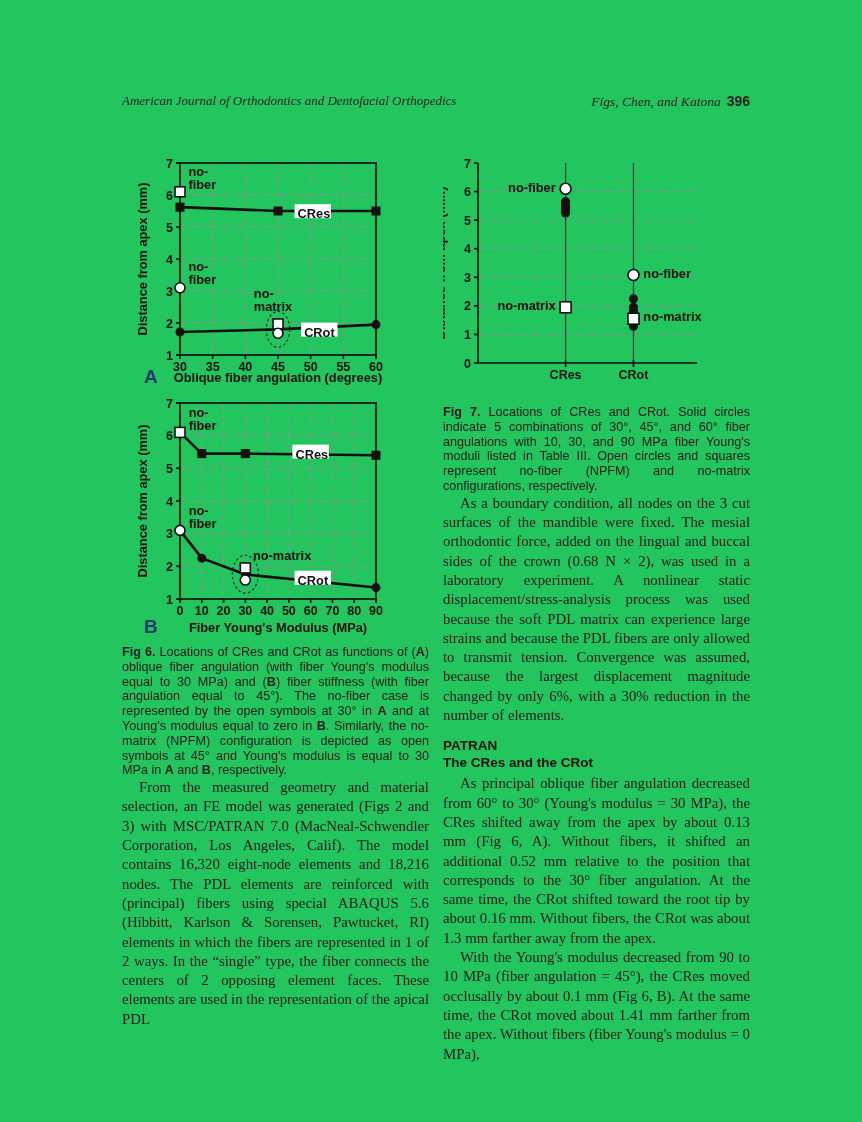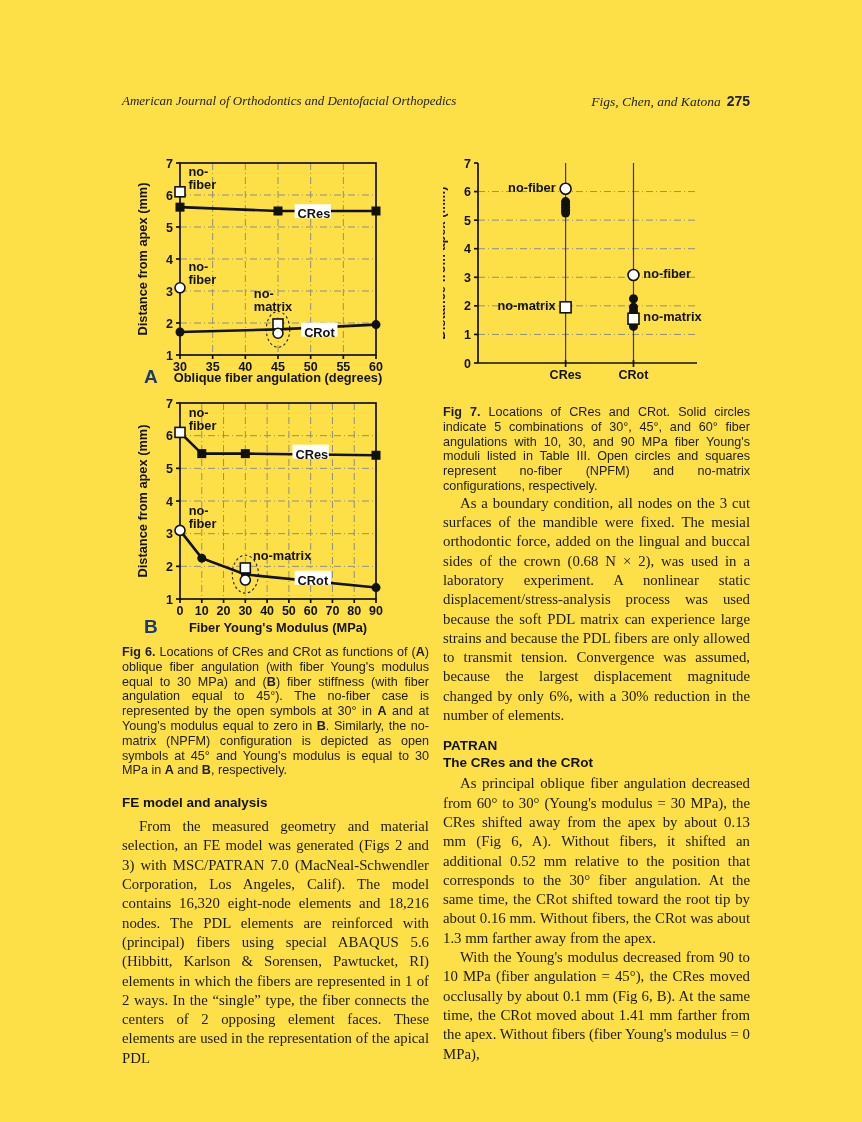--- a/index.html
+++ b/index.html
@@ -1,16 +1,16 @@
 <!DOCTYPE html>
 <html><head>
 <meta charset="utf-8">
 <style>
   html,body{margin:0;padding:0;background:#ffffff;}
-  .page{position:relative;width:862px;height:1122px;background:#fde047;overflow:hidden;
+  .page{position:relative;width:862px;height:1122px;background:#22c55e;overflow:hidden;
         color:#1c1c1c;}
   
   .pg-header{position:absolute;left:122px;top:93px;width:628px;display:flex;
              justify-content:space-between;align-items:flex-start;}
   .hdr-left{font:italic 13px/16px "Liberation Serif",serif;color:#222;}
   .hdr-right{font:italic 13.5px "Liberation Serif",serif;white-space:nowrap;color:#222;}
   .pgnum{font:bold 14px "Liberation Sans",sans-serif;font-style:normal;margin-left:6px;}
   
   .col{position:absolute;top:150px;width:307px;}
   .col-left{left:122px;}
@@ -49,21 +49,21 @@
 </head>
 <body>
 
 <div class="page">
 
   <header class="pg-header">
     <div class="hdr-left">
       <div>American Journal of Orthodontics and Dentofacial Orthopedics</div>
     </div>
     <div class="hdr-right">
-      <span>Figs, Chen, and Katona</span><span class="pgnum">275</span>
+      <span>Figs, Chen, and Katona</span><span class="pgnum">396</span>
     </div>
   </header>
 
   <section class="col col-left">
     <figure>
       <svg viewBox="0 0 307 237" width="307" height="237">
           <line x1="58" x2="254" y1="173" y2="173" class="grid"></line>
           <line x1="58" x2="254" y1="141" y2="141" class="grid"></line>
           <line x1="58" x2="254" y1="109" y2="109" class="grid"></line>
           <line x1="58" x2="254" y1="77" y2="77" class="grid"></line>
@@ -199,21 +199,20 @@
           <text x="66.71111111111111" y="141.45333333333332" class="ann" text-anchor="start">fiber</text>
           <text x="130.95555555555558" y="172.88" class="ann" text-anchor="start">no-matrix</text>
           <rect x="170.42222222222222" y="57.613333333333344" width="36.4" height="14" class="ann-bg"></rect>
           <text x="173.42222222222222" y="71.61333333333334" class="ann" text-anchor="start">CRes</text>
           <rect x="172.6" y="183.70666666666665" width="36.4" height="14" class="ann-bg"></rect>
           <text x="175.6" y="197.70666666666665" class="ann" text-anchor="start">CRot</text>
           <text x="22" y="246" class="panel-label">B</text>
         </svg>
       <figcaption class="caption"><span class="bd">Fig 6.</span><span> Locations of CRes and CRot as functions of (</span><span class="bd">A</span><span>) oblique fiber angulation (with fiber Young's modulus equal to 30 MPa) and (</span><span class="bd">B</span><span>) fiber stiffness (with fiber angulation equal to 45°). The no-fiber case is represented by the </span><span class="it">open symbols</span><span> at 30° in </span><span class="bd">A</span><span> and at Young's modulus equal to zero in </span><span class="bd">B</span><span>. Similarly, the no-matrix (NPFM) configuration is depicted as </span><span class="it">open symbols</span><span> at 45° and Young's modulus is equal to 30 MPa in </span><span class="bd">A</span><span> and </span><span class="bd">B</span><span>, respectively.</span></figcaption>
     </figure>
-    <h3 class="subhead fe-head">FE model and analysis</h3>
     <p class="body indent">From the measured geometry and material selection, an FE model was generated (Figs 2 and 3) with MSC/PATRAN 7.0 (MacNeal-Schwendler Corporation, Los Angeles, Calif). The model contains 16,320 eight-node elements and 18,216 nodes. The PDL elements are reinforced with (principal) fibers using special ABAQUS 5.6 (Hibbitt, Karlson &amp; Sorensen, Pawtucket, RI) elements in which the fibers are represented in 1 of 2 ways. In the “single” type, the fiber connects the centers of 2 opposing element faces. These elements are used in the representation of the apical PDL</p>
   </section>
 
   <section class="col col-right">
     <figure>
       <svg viewBox="0 0 307 245" width="307" height="245">
           <line x1="35" x2="254" y1="184.42857142857142" y2="184.42857142857142" class="grid"></line>
           <line x1="35" x2="254" y1="155.85714285714286" y2="155.85714285714286" class="grid"></line>
           <line x1="35" x2="254" y1="127.28571428571428" y2="127.28571428571428" class="grid"></line>
           <line x1="35" x2="254" y1="98.71428571428571" y2="98.71428571428571" class="grid"></line>

